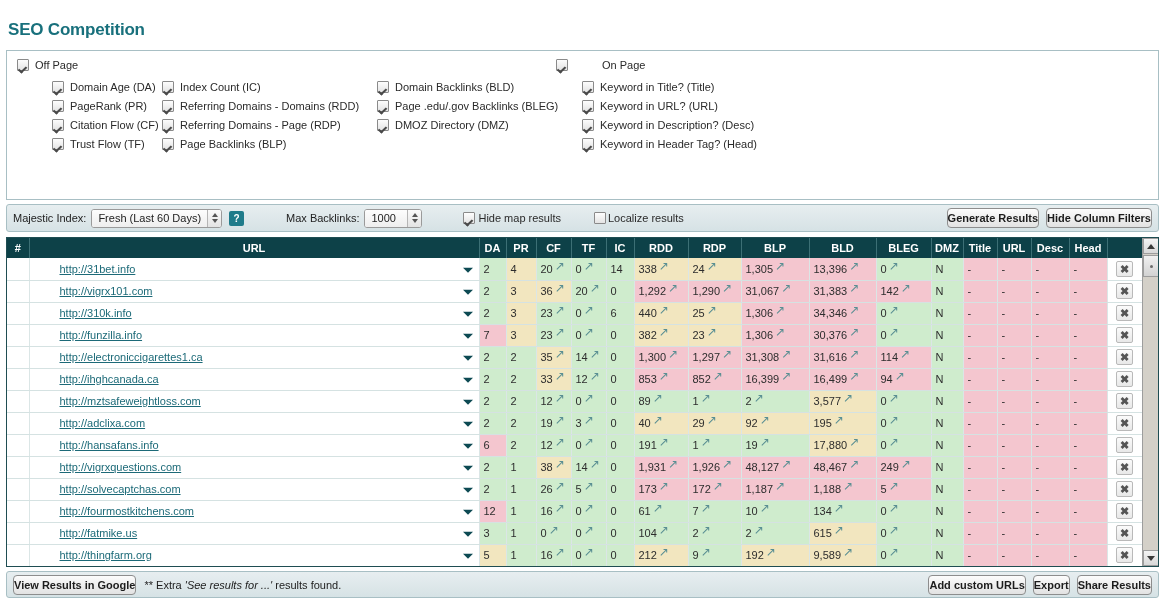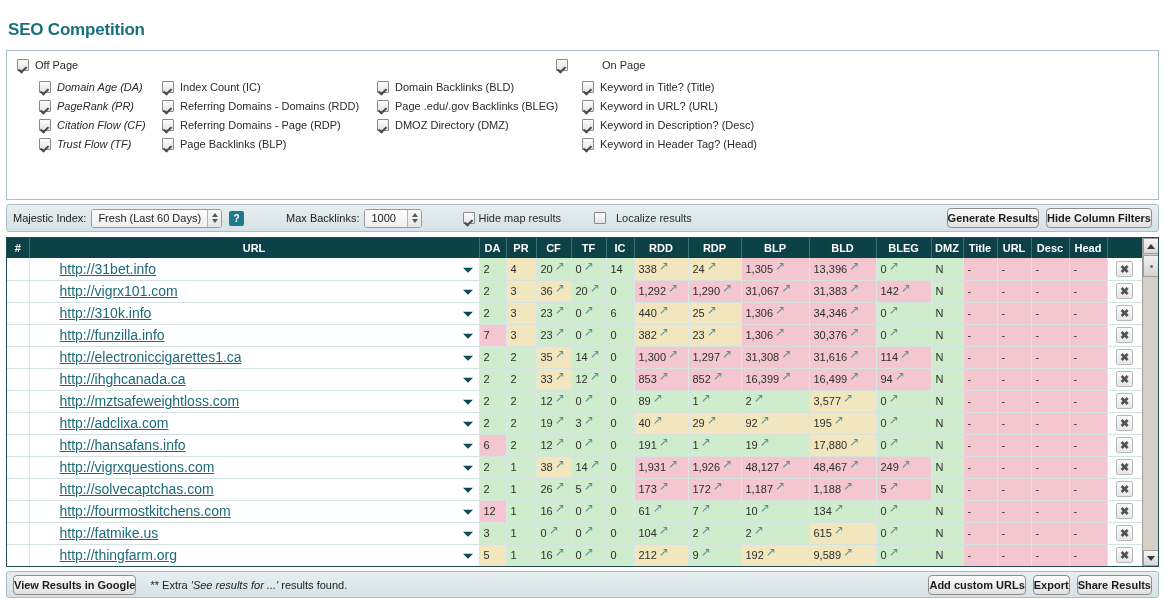--- a/index.html
+++ b/index.html
@@ -52,21 +52,21 @@
     transform: rotate(40deg) skewX(-6deg);
   }
   .cb-label { margin-left: 6px; font-size: 11px; color: #2a2a2a; white-space: nowrap; }
 
   .group-head { position: absolute; }
   .grp-off { left: 10px; top: 8px; }
   .grp-on  { left: 549px; top: 8px; gap: 28px; }
 
   .col-list { position: absolute; }
   .col-list .cb-row { margin-bottom: 7px; }
-  .colA { left: 32px; top: 30px; font-style: italic; }
+  .colA { left: 45px; top: 30px; }
   .colB { left: 155px; top: 30px; }
   .colC { left: 370px; top: 30px; }
   .colD { left: 575px; top: 30px; }
 
   
   .toolbar {
     margin: 4px 6px 0 6px;
     height: 28px;
     background: linear-gradient(#e7eef0,#d6e2e5);
     border: 1px solid #a8bfc4;
@@ -134,21 +134,21 @@
   }
   table.grid td {
     height: 22px; font-size: 11px; padding: 0 4px;
     border-right: 1px solid #dbe6e6;
     border-bottom: 1px solid #d5e2e2;
     white-space: nowrap; color: #2d2d2d;
   }
   td.c-num { text-align: left; }
   .url-cell { position: relative; padding-left: 30px !important; background:#fff; }
   .url-cell a {
-    color: #1c6a78; font-size: 14px;
+    color: #1c6a78; font-size: 11px;
   }
   .drop-caret {
     position: absolute; right: 6px; top: 50%; transform: translateY(-25%);
     width: 0; height: 0;
     border-left: 5px solid transparent; border-right: 5px solid transparent;
     border-top: 5px solid #0d4a53;
   }
   .idx-cell { background: #fff; border-right: 1px solid #dbe6e6 !important; }
 
   
@@ -195,21 +195,21 @@
   }
   .vs-thumb span { width:3px;height:3px;background:#6b6b6b;border-radius:50%; }
 
   
   .bottom-bar {
     margin: 4px 6px 0 6px;
     height: 27px;
     background: linear-gradient(#e7eef0,#d6e2e5);
     border: 1px solid #a8bfc4;
     border-radius: 3px;
-    display: flex; align-items: center; padding: 0 6px; gap: 6px;
+    display: flex; align-items: center; padding: 0 6px;
   }
   .extra-note { font-size: 11px; margin-left: 8px; color: #1d1d1d; }
   .extra-note i { font-style: italic; }
   .spacer { flex: 1 1 auto; }
   .bbtns { display: flex; gap: 7px; }
 </style>
 </head>
 <body>
 
 <div id="page">
@@ -321,21 +321,21 @@
         </span>
     </span>
 
     <span class="cb-row" style="margin-left:41px;">
       <span class="cb checked"></span>
       <span class="cb-label" style="margin-left:3px;">Hide map results</span>
     </span>
 
     <span class="cb-row" style="margin-left:33px;">
       <span class="cb"></span>
-      <span class="cb-label" style="margin-left:10px;">Localize results</span>
+      <span class="cb-label" style="margin-left:2px;">Localize results</span>
     </span>
 
     <span class="spacer"></span>
     <button class="btn">Generate Results</button>
     <button class="btn" style="margin-left:7px;">Hide Column Filters</button>
   </div>
 
   <div class="table-frame">
     <table class="grid">
       <colgroup>

